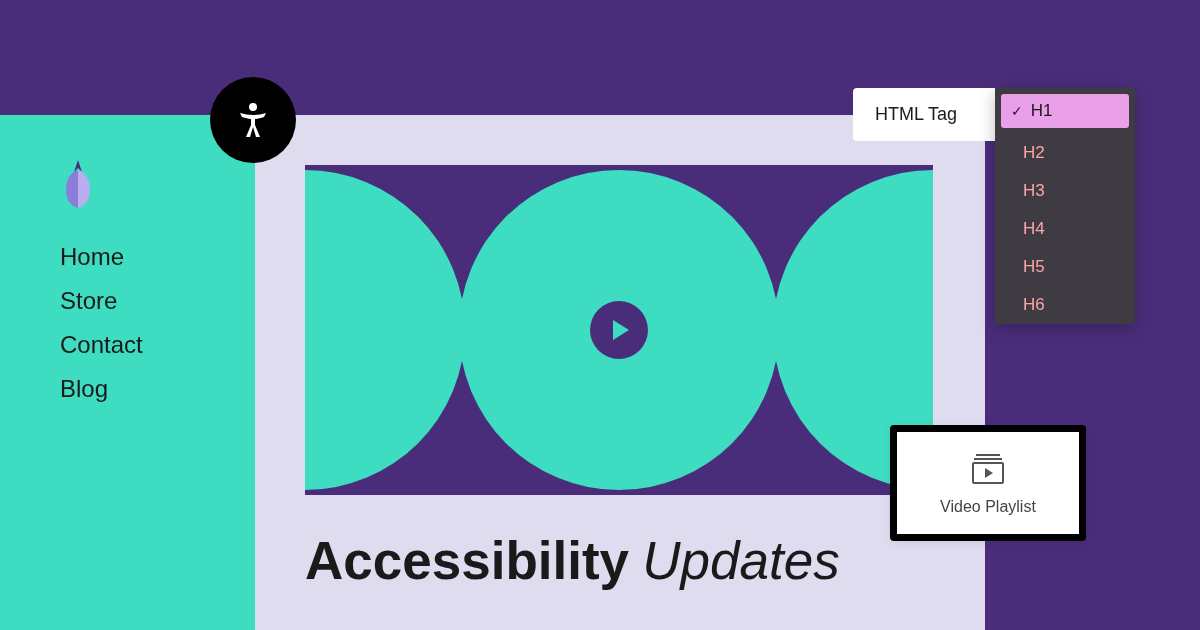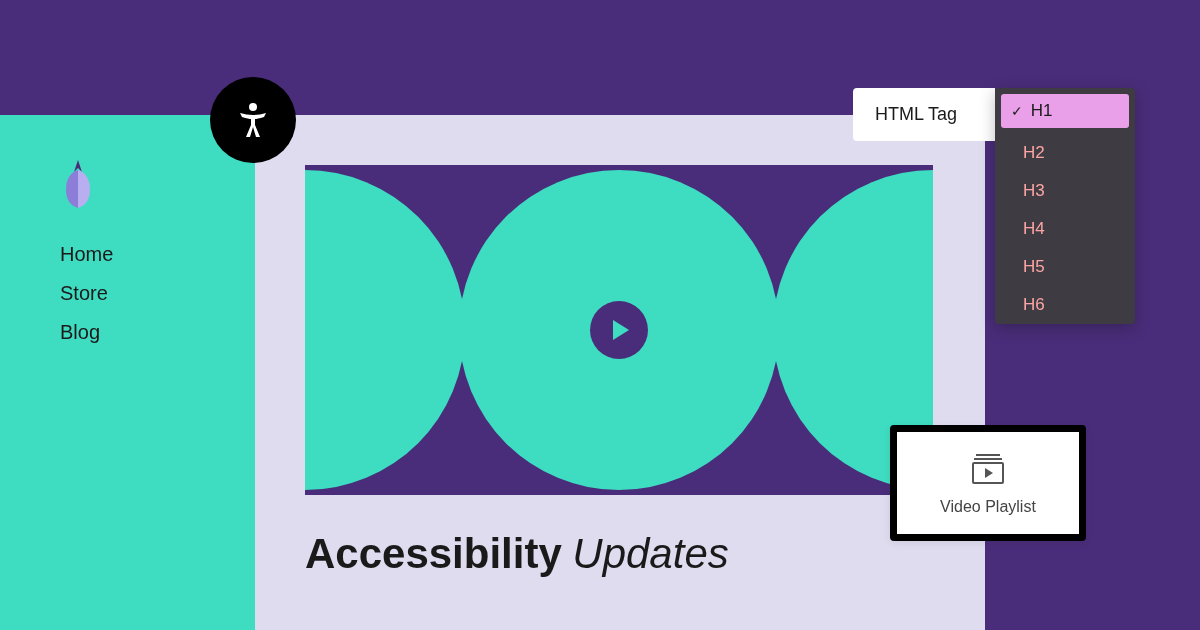--- a/index.html
+++ b/index.html
@@ -16,21 +16,21 @@
 }
 
 .logo {
   width: 36px;
   height: 48px;
   margin-bottom: 35px;
 }
 
 .nav-list { list-style: none; }
 .nav-item {
-  font-size: 20px;
+  font-size: 24px;
   color: #1a1a1a;
   margin-bottom: 16px;
   cursor: pointer;
 }
 
 .content-panel {
   position: absolute;
   left: 255px;
   top: 115px;
   width: 730px;
@@ -74,21 +74,21 @@
   width: 0; height: 0;
   border-left: 16px solid #3edcc1;
   border-top: 10px solid transparent;
   border-bottom: 10px solid transparent;
   margin-left: 4px;
 }
 
 .heading {
   margin-top: 35px;
   font-family: Georgia, 'Times New Roman', serif;
-  font-size: 42px;
+  font-size: 53px;
   color: #1a1a1a;
 }
 .heading .bold { font-weight: 700; }
 .heading .italic { font-style: italic; font-weight: 400; }
 
 .accessibility-badge {
   position: absolute;
   left: 210px;
   top: 77px;
   width: 86px;
@@ -185,20 +185,21 @@
   <div class="logo">
     <svg viewBox="0 0 36 48">
       <path d="M18 0 L22 12 L18 8 L14 12 Z" fill="#4a2d7a"></path>
       <path d="M18 10 Q6 14 6 30 Q6 44 18 48 Z" fill="#8b7dd8"></path>
       <path d="M18 10 Q30 14 30 30 Q30 44 18 48 Z" fill="#b8aef0"></path>
     </svg>
   </div>
   <ul class="nav-list">
     <li class="nav-item">Home</li>
     <li class="nav-item">Store</li>
+    <li class="nav-item">Contact</li>
     <li class="nav-item">Blog</li>
   </ul>
 </div>
 
 <div class="content-panel">
   <div class="hero-image">
     <div class="circle circle-left"></div>
     <div class="circle circle-mid"></div>
     <div class="circle circle-right"></div>
     <div class="play-button">

